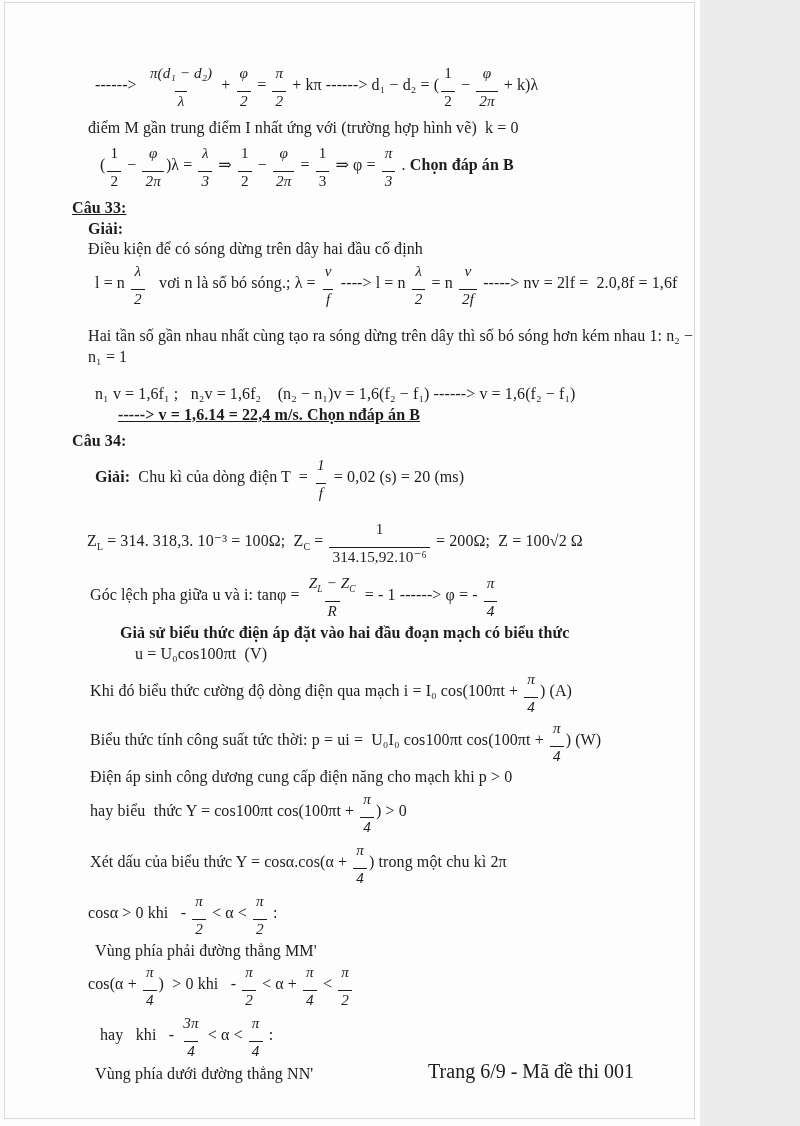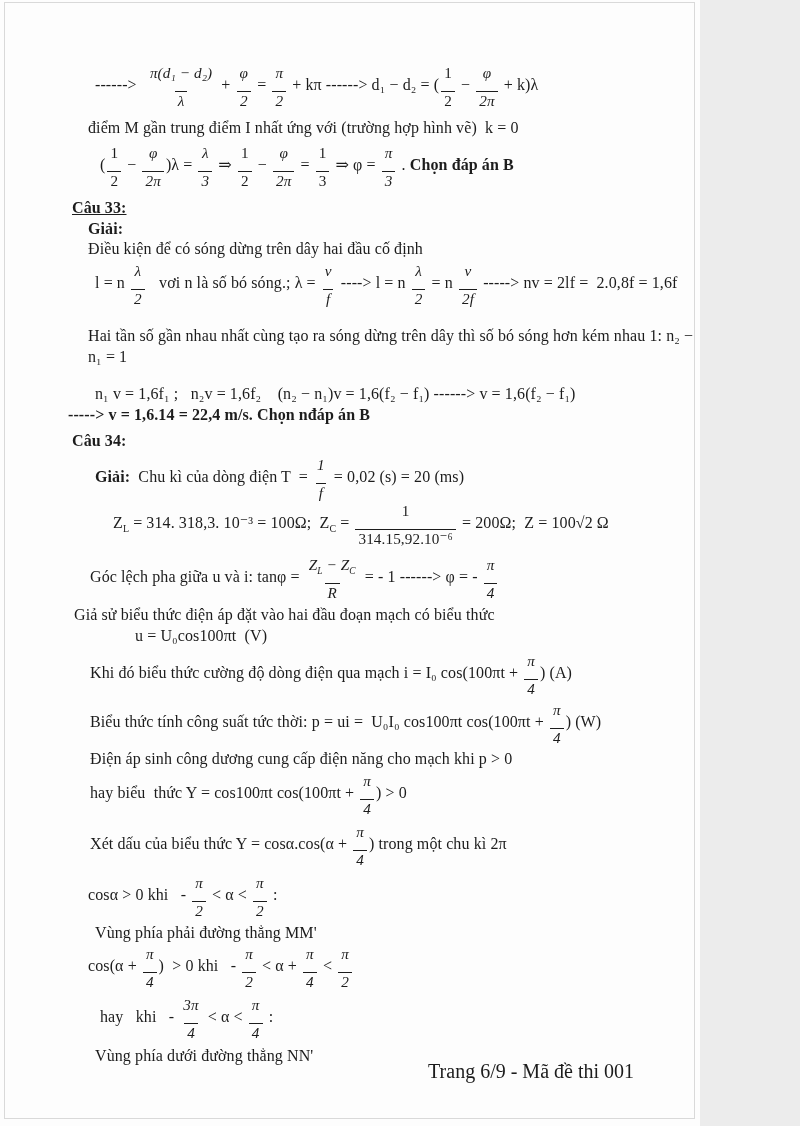--- a/index.html
+++ b/index.html
@@ -40,26 +40,26 @@
   <div class="content">
       <div class="line" style="padding-left: 95px; margin-top: 0px;">------&gt;  <span class="frac it"><span class="num">π(d₁ − d₂)</span><span class="den">λ</span></span> + <span class="frac it"><span class="num">φ</span><span class="den">2</span></span> = <span class="frac it"><span class="num">π</span><span class="den">2</span></span> + kπ ------&gt; d₁ − d₂ = (<span class="frac"><span class="num">1</span><span class="den">2</span></span> − <span class="frac it"><span class="num">φ</span><span class="den">2π</span></span> + k)λ</div>
       <div class="line" style="padding-left: 88px; margin-top: 9px;">điểm M gần trung điểm I nhất ứng với (trường hợp hình vẽ)  k = 0</div>
       <div class="line" style="padding-left: 100px; margin-top: 5px;">(<span class="frac"><span class="num">1</span><span class="den">2</span></span> − <span class="frac it"><span class="num">φ</span><span class="den">2π</span></span>)λ = <span class="frac it"><span class="num">λ</span><span class="den">3</span></span> ⇒ <span class="frac"><span class="num">1</span><span class="den">2</span></span> − <span class="frac it"><span class="num">φ</span><span class="den">2π</span></span> = <span class="frac"><span class="num">1</span><span class="den">3</span></span> ⇒ φ = <span class="frac it"><span class="num">π</span><span class="den">3</span></span> . <b>Chọn đáp án B</b></div>
       <div class="line bold" style="padding-left: 72px; margin-top: 9px; text-decoration: underline;">Câu 33:</div>
       <div class="line bold" style="padding-left: 88px; margin-top: 0px;">Giải:</div>
       <div class="line" style="padding-left: 88px; margin-top: 0px;">Điều kiện để có sóng dừng trên dây hai đầu cố định</div>
       <div class="line" style="padding-left: 95px; margin-top: 2px;">l = n <span class="frac it"><span class="num">λ</span><span class="den">2</span></span>   vơi n là số bó sóng.; λ = <span class="frac it"><span class="num">v</span><span class="den">f</span></span> ----&gt; l = n <span class="frac it"><span class="num">λ</span><span class="den">2</span></span> = n <span class="frac it"><span class="num">v</span><span class="den">2f</span></span> -----&gt; nv = 2lf =  2.0,8f = 1,6f</div>
       <div class="line" style="padding-left: 88px; margin-top: 19px;">Hai tần số gần nhau nhất cùng tạo ra sóng dừng trên dây thì số bó sóng hơn kém nhau 1: n₂ − n₁ = 1</div>
       <div class="line" style="padding-left: 95px; margin-top: 16px;">n₁ v = 1,6f₁ ;   n₂v = 1,6f₂    (n₂ − n₁)v = 1,6(f₂ − f₁) ------&gt; v = 1,6(f₂ − f₁)</div>
-      <div class="line bold" style="padding-left: 68px; margin-top: 0px;">-----&gt; v = 1,6.14 = 22,4 m/s. Chọn nđáp án B</div>
+      <div class="line bold" style="padding-left: 118px; margin-top: 0px; text-decoration: underline;">-----&gt; v = 1,6.14 = 22,4 m/s. Chọn nđáp án B</div>
       <div class="line bold" style="padding-left: 72px; margin-top: 6px;">Câu 34:</div>
       <div class="line" style="padding-left: 95px; margin-top: 4px;"><b>Giải:</b>  Chu kì của dòng điện T  = <span class="frac it"><span class="num">1</span><span class="den">f</span></span> = 0,02 (s) = 20 (ms)</div>
-      <div class="line" style="padding-left: 113px; margin-top: 1px;">Z<sub>L</sub> = 314. 318,3. 10⁻³ = 100Ω;  Z<sub>C</sub> = <span class="frac"><span class="num">1</span><span class="den">314.15,92.10⁻⁶</span></span> = 200Ω;  Z = 100√2 Ω</div>
+      <div class="line" style="padding-left: 87px; margin-top: 19px;">Z<sub>L</sub> = 314. 318,3. 10⁻³ = 100Ω;  Z<sub>C</sub> = <span class="frac"><span class="num">1</span><span class="den">314.15,92.10⁻⁶</span></span> = 200Ω;  Z = 100√2 Ω</div>
       <div class="line" style="padding-left: 90px; margin-top: 9px;">Góc lệch pha giữa u và i: tanφ = <span class="frac it"><span class="num">Z<sub>L</sub> − Z<sub>C</sub></span><span class="den">R</span></span> = - 1 ------&gt; φ = - <span class="frac it"><span class="num">π</span><span class="den">4</span></span></div>
-      <div class="line" style="padding-left: 74px; margin-top: 4px;">Giả sử biểu thức điện áp đặt vào hai đầu đoạn mạch có biểu thức</div>
+      <div class="line" style="padding-left: 120px; margin-top: 4px; font-weight: bold;">Giả sử biểu thức điện áp đặt vào hai đầu đoạn mạch có biểu thức</div>
       <div class="line" style="padding-left: 135px; margin-top: 0px;">u = U₀cos100πt  (V)</div>
       <div class="line" style="padding-left: 90px; margin-top: 5px;">Khi đó biểu thức cường độ dòng điện qua mạch i = I₀ cos(100πt + <span class="frac it"><span class="num">π</span><span class="den">4</span></span>) (A)</div>
       <div class="line" style="padding-left: 90px; margin-top: 4px;">Biểu thức tính công suất tức thời: p = ui =  U₀I₀ cos100πt cos(100πt + <span class="frac it"><span class="num">π</span><span class="den">4</span></span>) (W)</div>
       <div class="line" style="padding-left: 90px; margin-top: 3px;">Điện áp sinh công dương cung cấp điện năng cho mạch khi p &gt; 0</div>
       <div class="line" style="padding-left: 90px; margin-top: 2px;">hay biểu  thức Y = cos100πt cos(100πt + <span class="frac it"><span class="num">π</span><span class="den">4</span></span>) &gt; 0</div>
       <div class="line" style="padding-left: 90px; margin-top: 6px;">Xét dấu của biểu thức Y = cosα.cos(α + <span class="frac it"><span class="num">π</span><span class="den">4</span></span>) trong một chu kì 2π</div>
       <div class="line" style="padding-left: 88px; margin-top: 6px;">cosα &gt; 0 khi   - <span class="frac it"><span class="num">π</span><span class="den">2</span></span> &lt; α &lt; <span class="frac it"><span class="num">π</span><span class="den">2</span></span> :</div>
       <div class="line" style="padding-left: 95px; margin-top: 4px;">Vùng phía phải đường thẳng MM'</div>
       <div class="line" style="padding-left: 88px; margin-top: 1px;">cos(α + <span class="frac it"><span class="num">π</span><span class="den">4</span></span>)  &gt; 0 khi   - <span class="frac it"><span class="num">π</span><span class="den">2</span></span> &lt; α + <span class="frac it"><span class="num">π</span><span class="den">4</span></span> &lt; <span class="frac it"><span class="num">π</span><span class="den">2</span></span></div>
       <div class="line" style="padding-left: 100px; margin-top: 6px;">hay   khi   - <span class="frac it"><span class="num">3π</span><span class="den">4</span></span> &lt; α &lt; <span class="frac it"><span class="num">π</span><span class="den">4</span></span> :</div>

